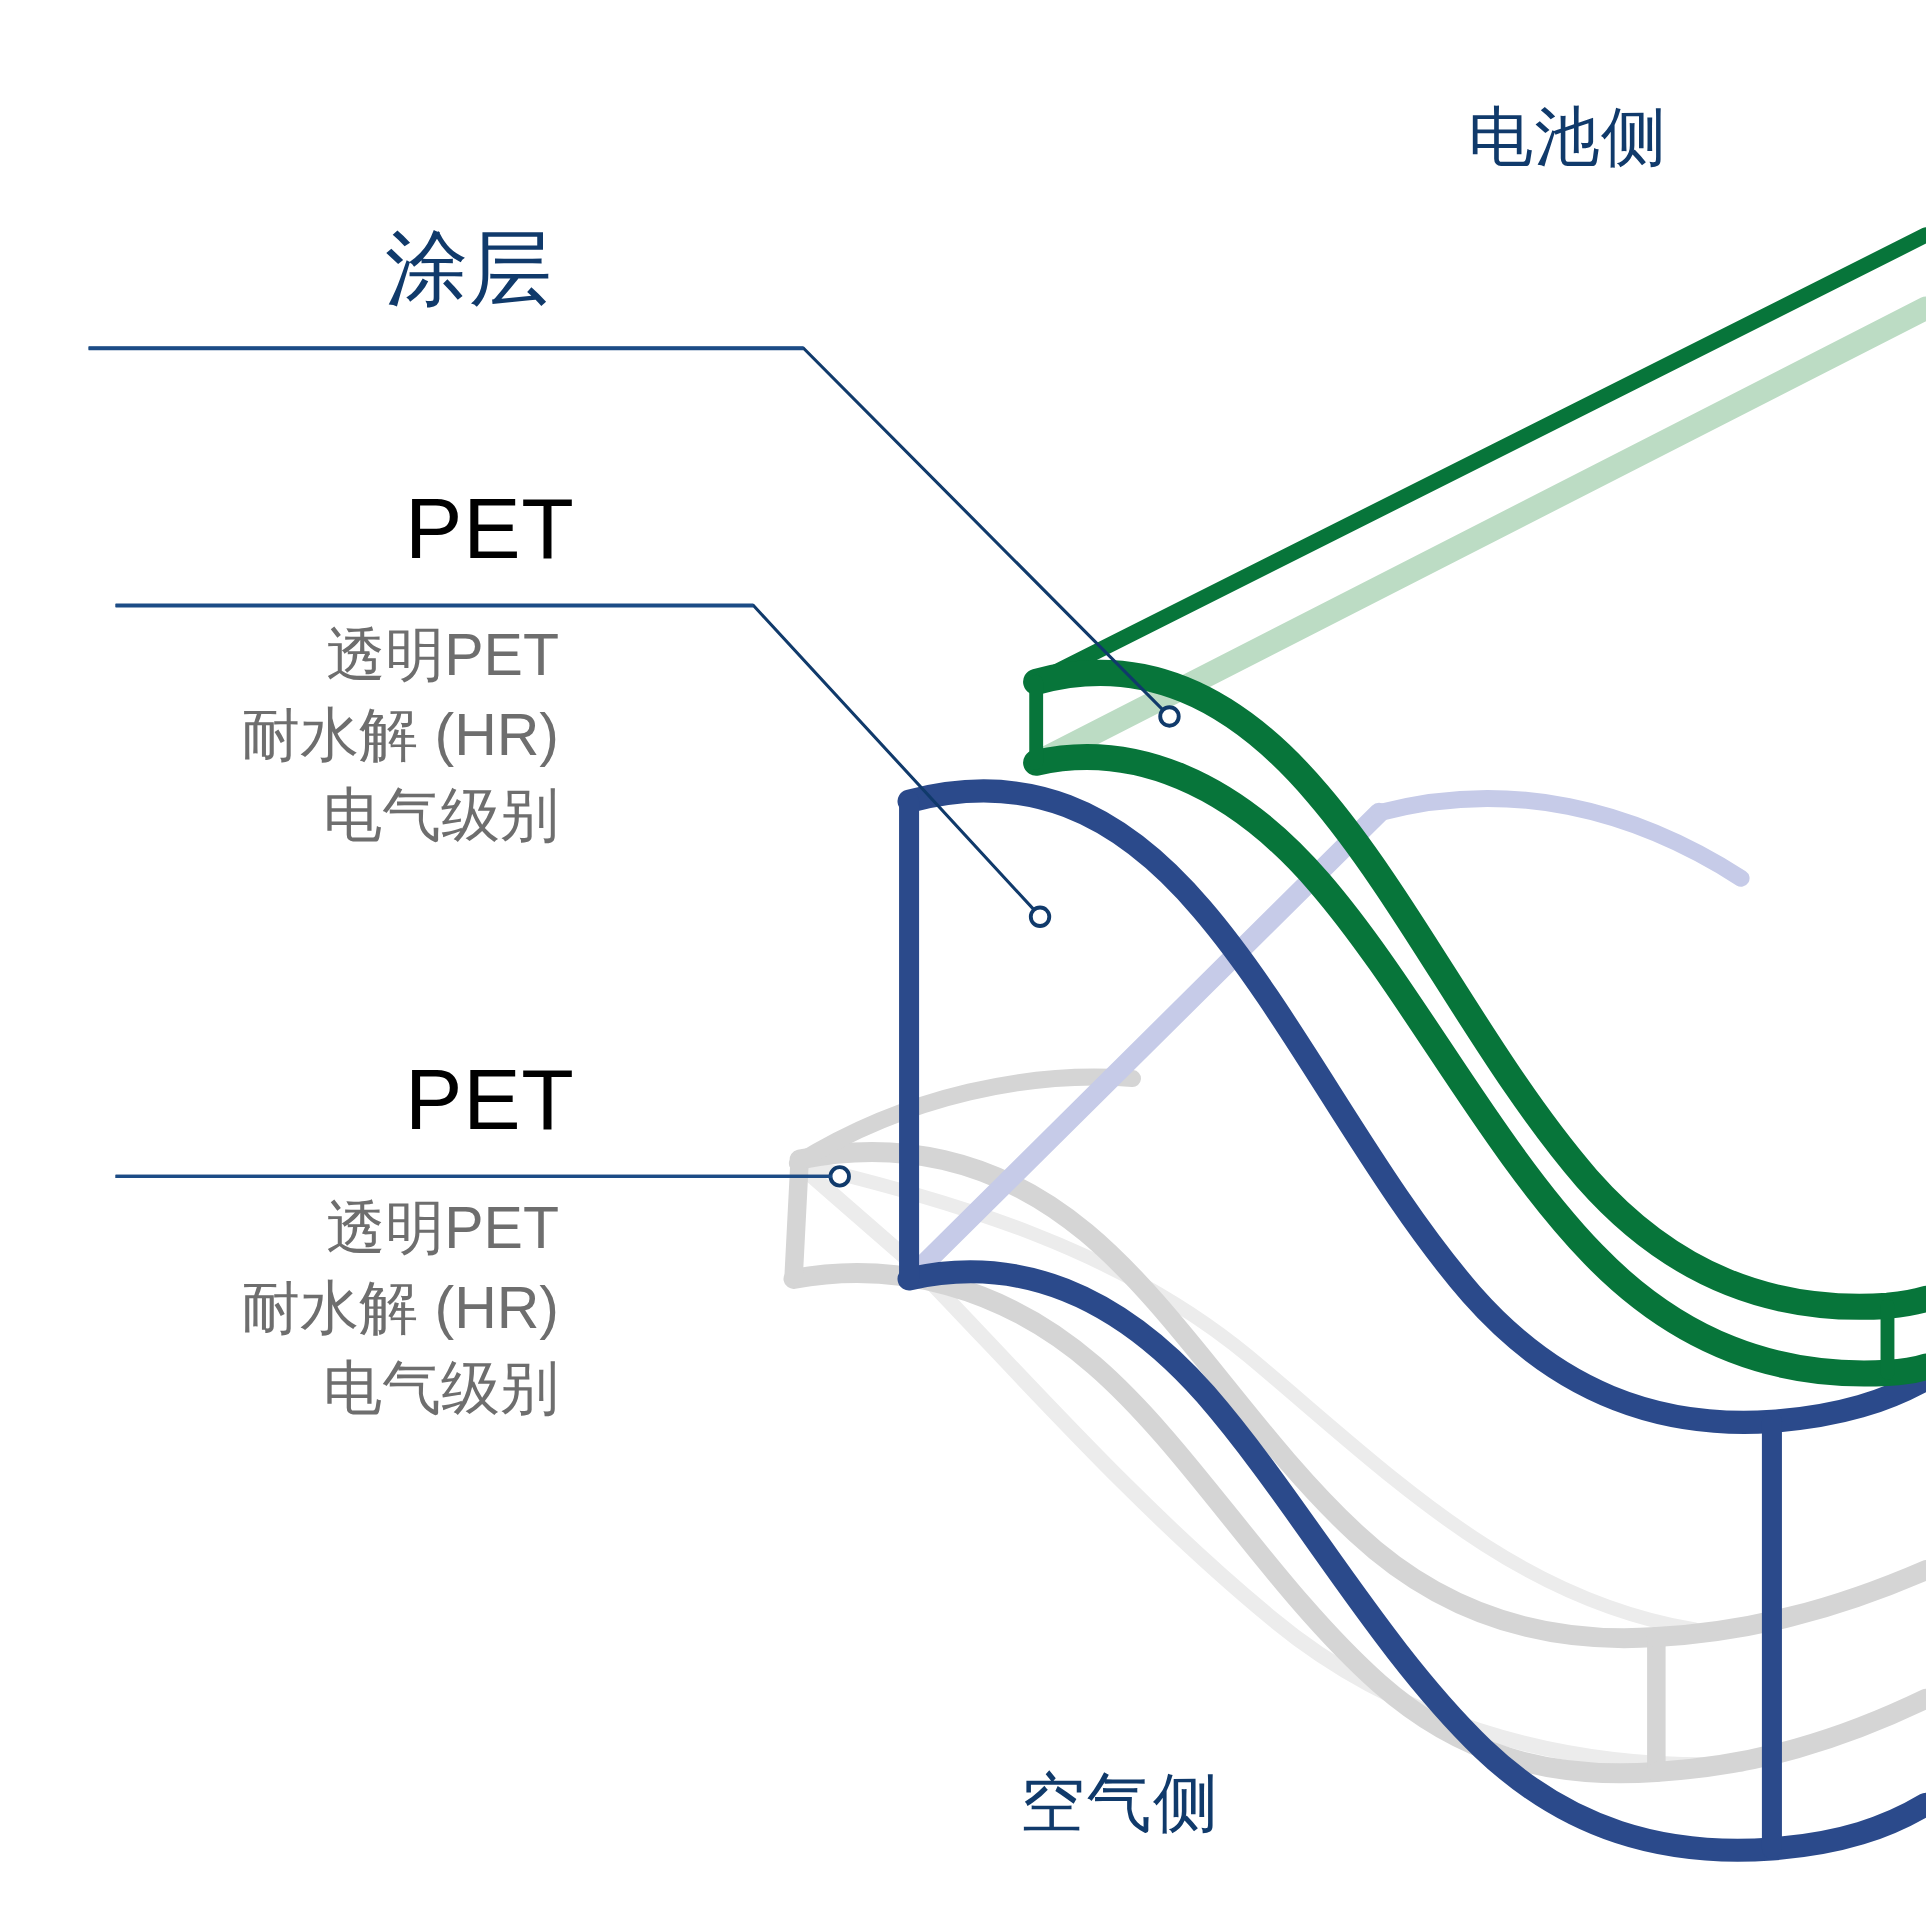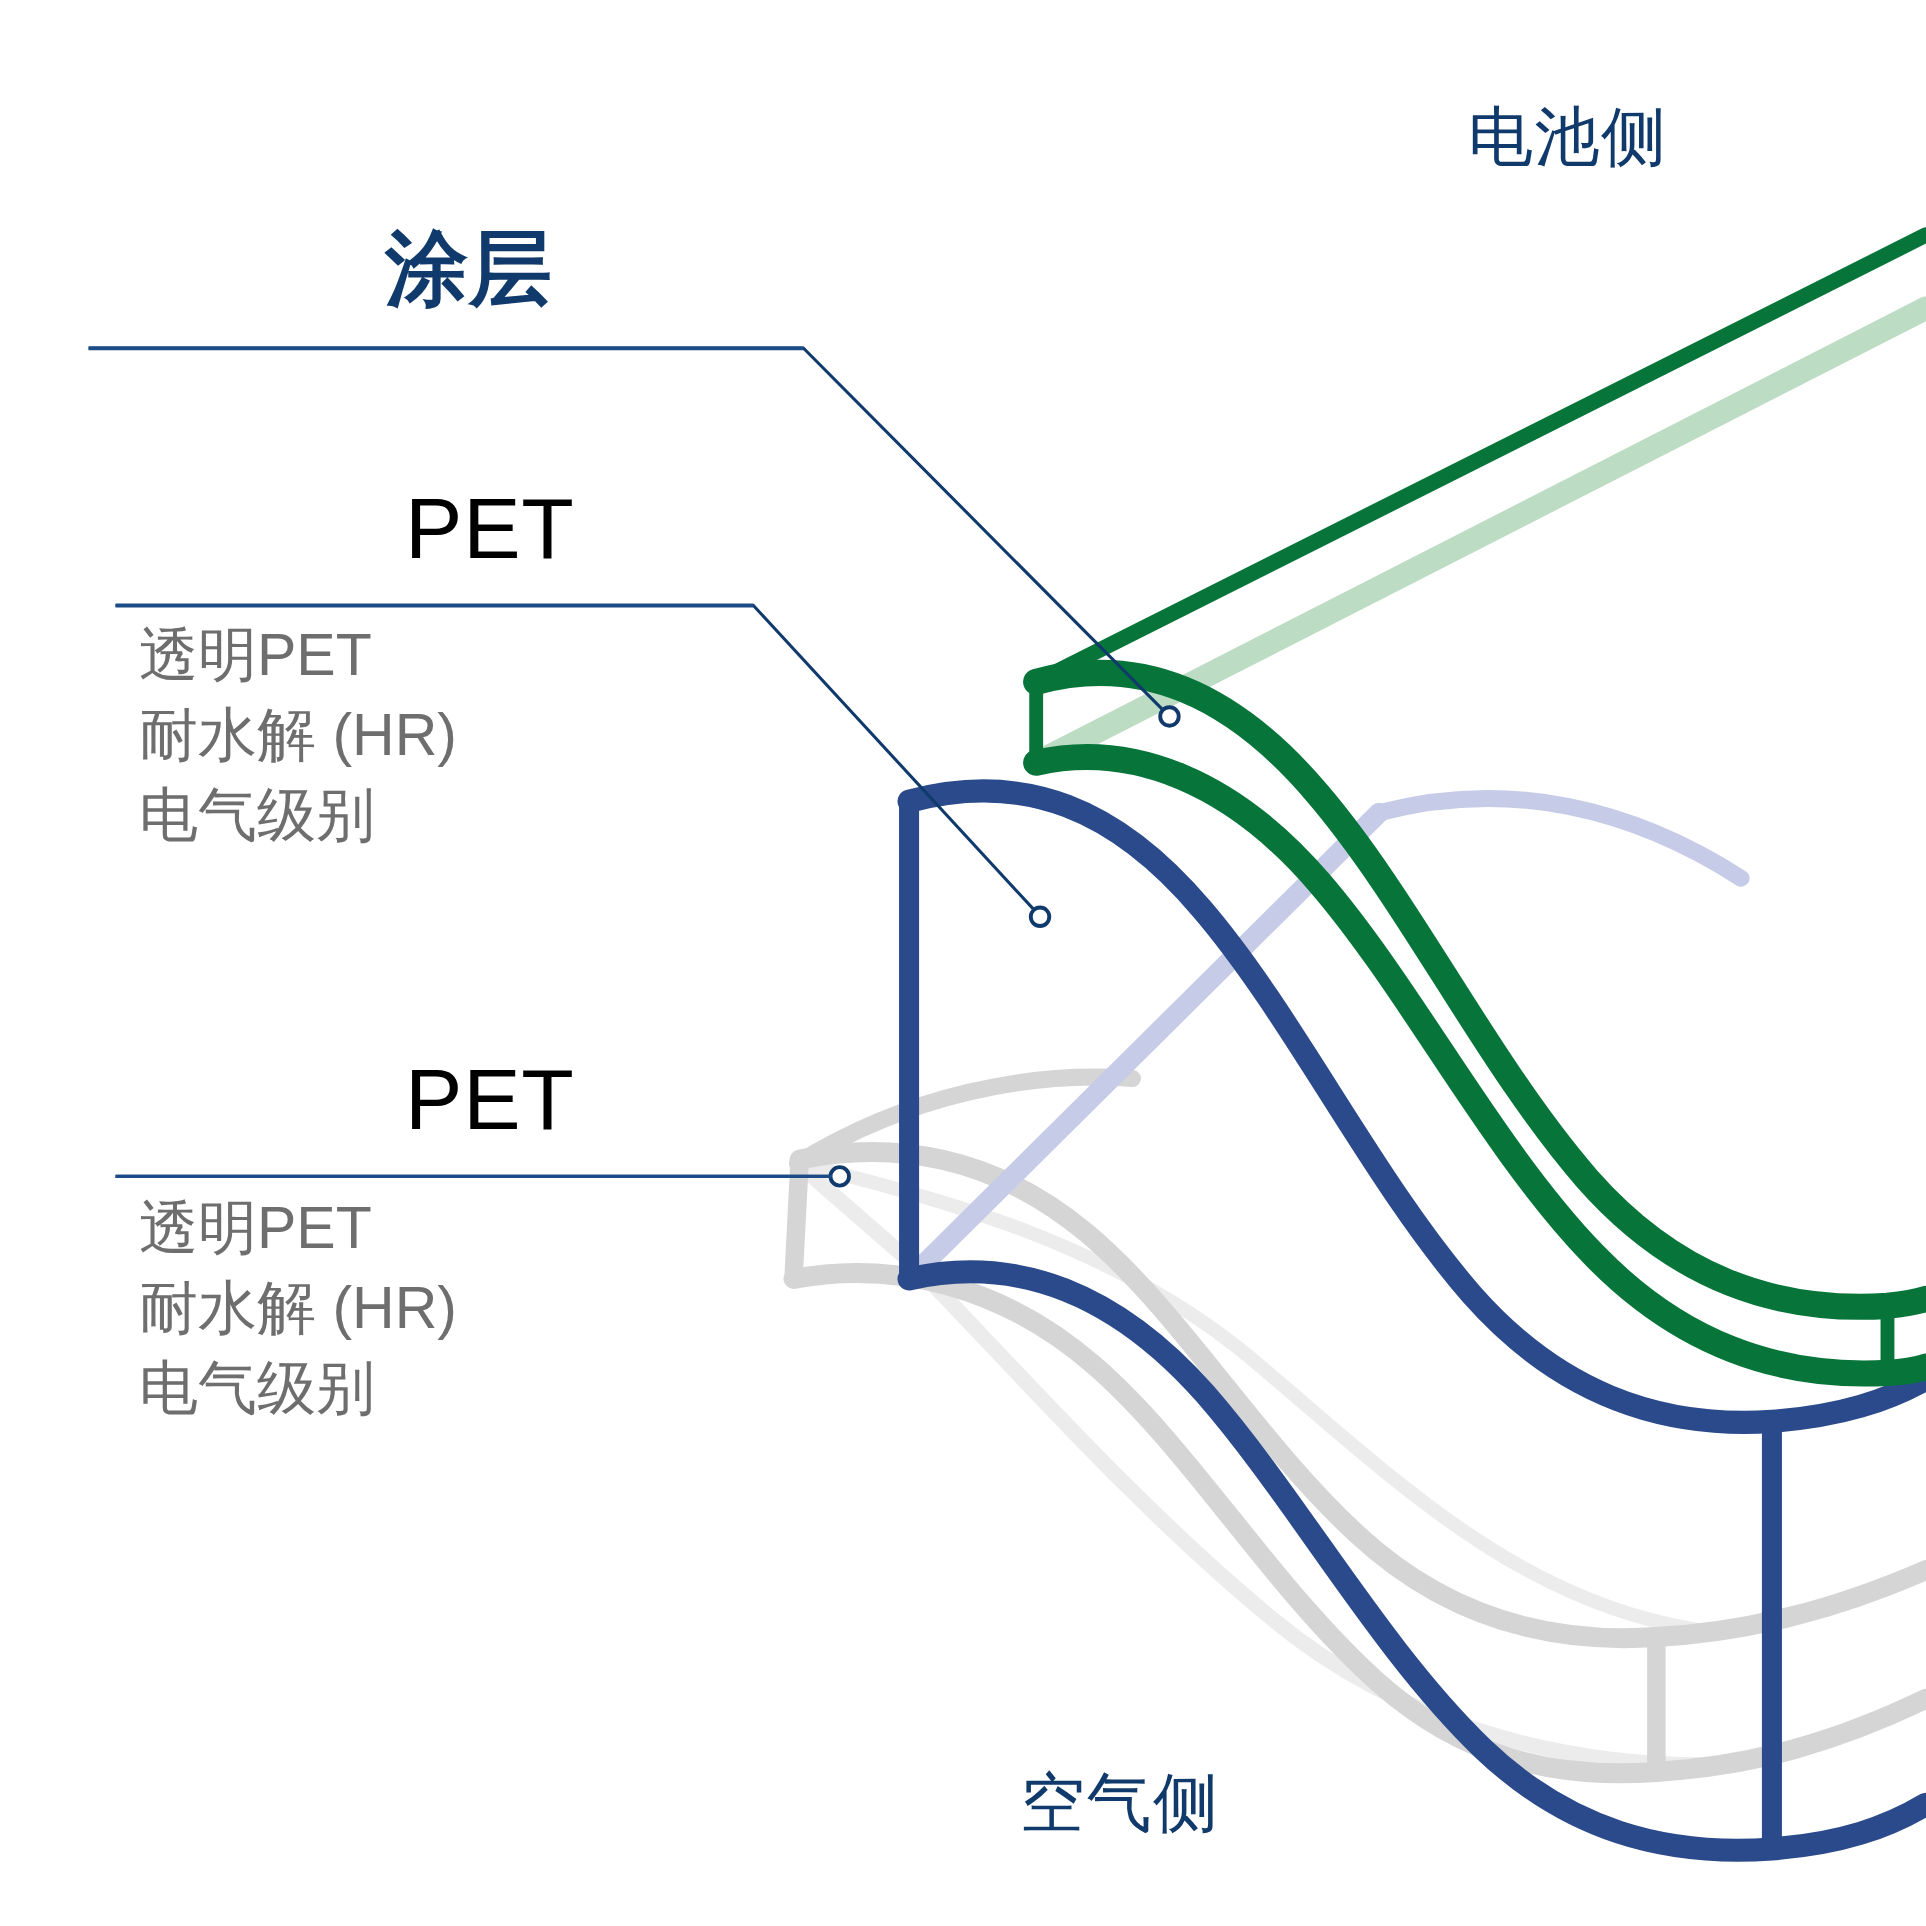--- a/index.html
+++ b/index.html
@@ -29,31 +29,30 @@
   }
   .lbl {
     position: absolute;
     white-space: nowrap;
     line-height: 1.18;
   }
   .head-main {
     font-size: 83px;
     color: #103a6b;
     letter-spacing: 0.8px;
-    font-weight: bold;
   }
   .head-pet {
     font-size: 86px;
     color: #000000;
     letter-spacing: 0.8px;
   }
   .sub-line {
     font-size: 59px;
     color: #6e6e6e;
-    text-align: left;
+    text-align: right;
   }
   .side-note {
     font-size: 65px;
     color: #103a6b;
     letter-spacing: 1.5px;
   }
   .subblock {
     position: absolute;
     text-align: right;
   }

